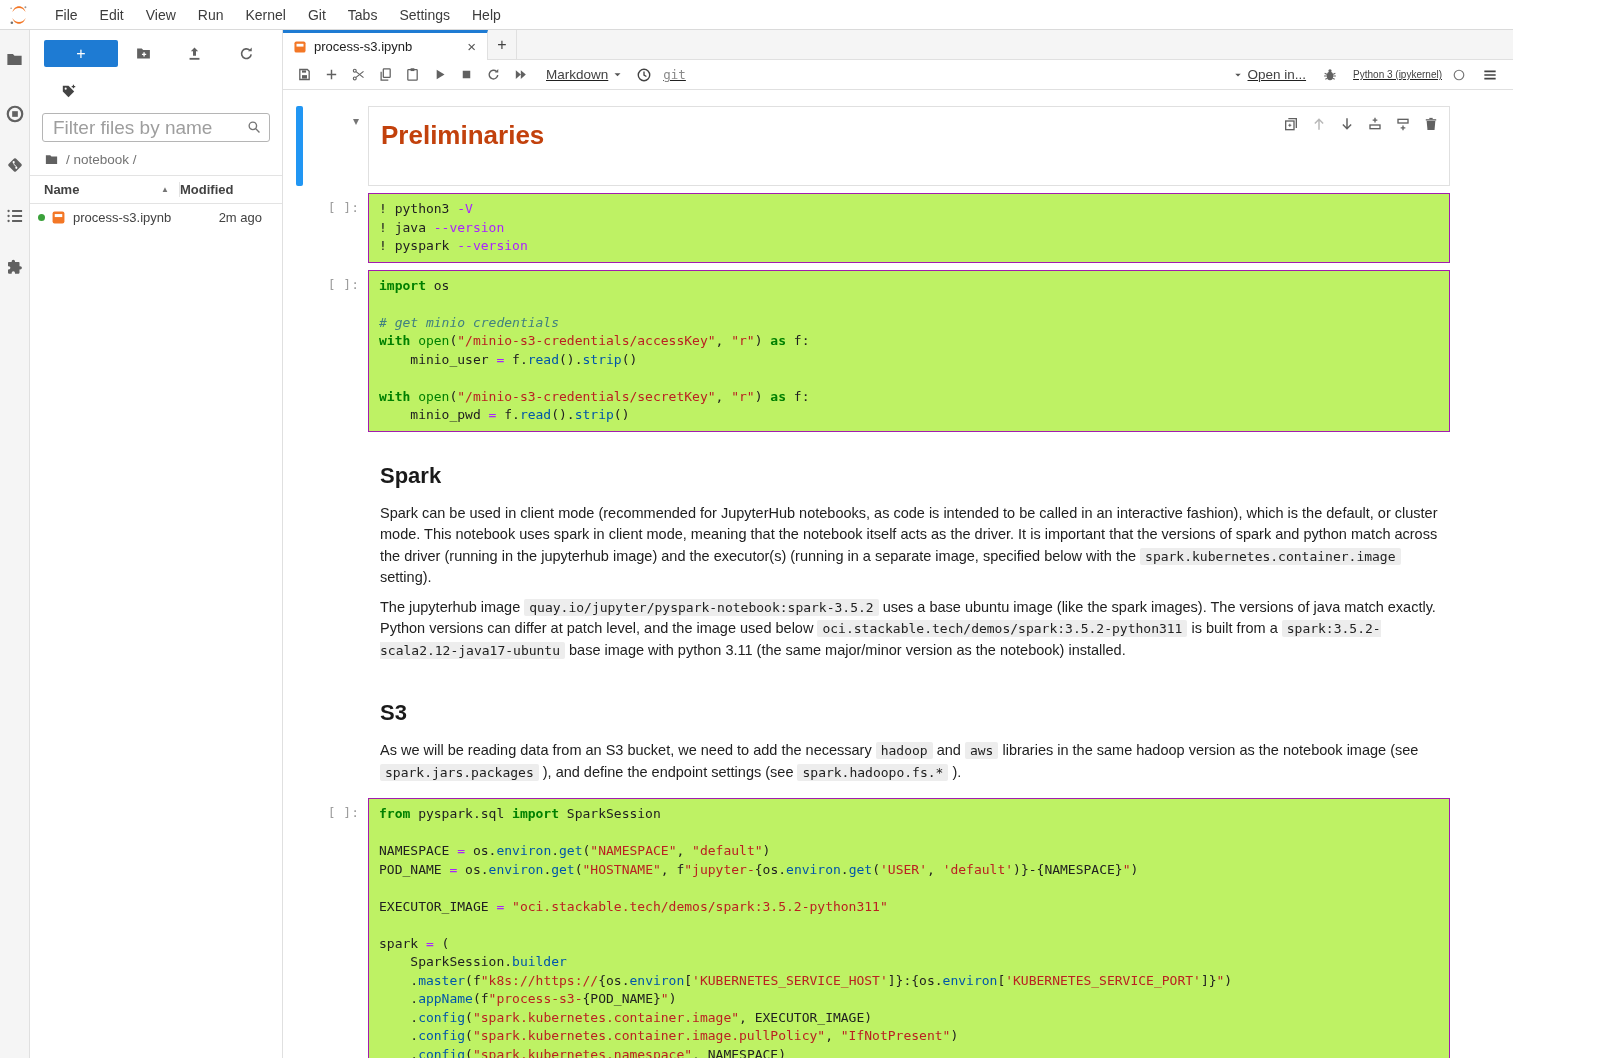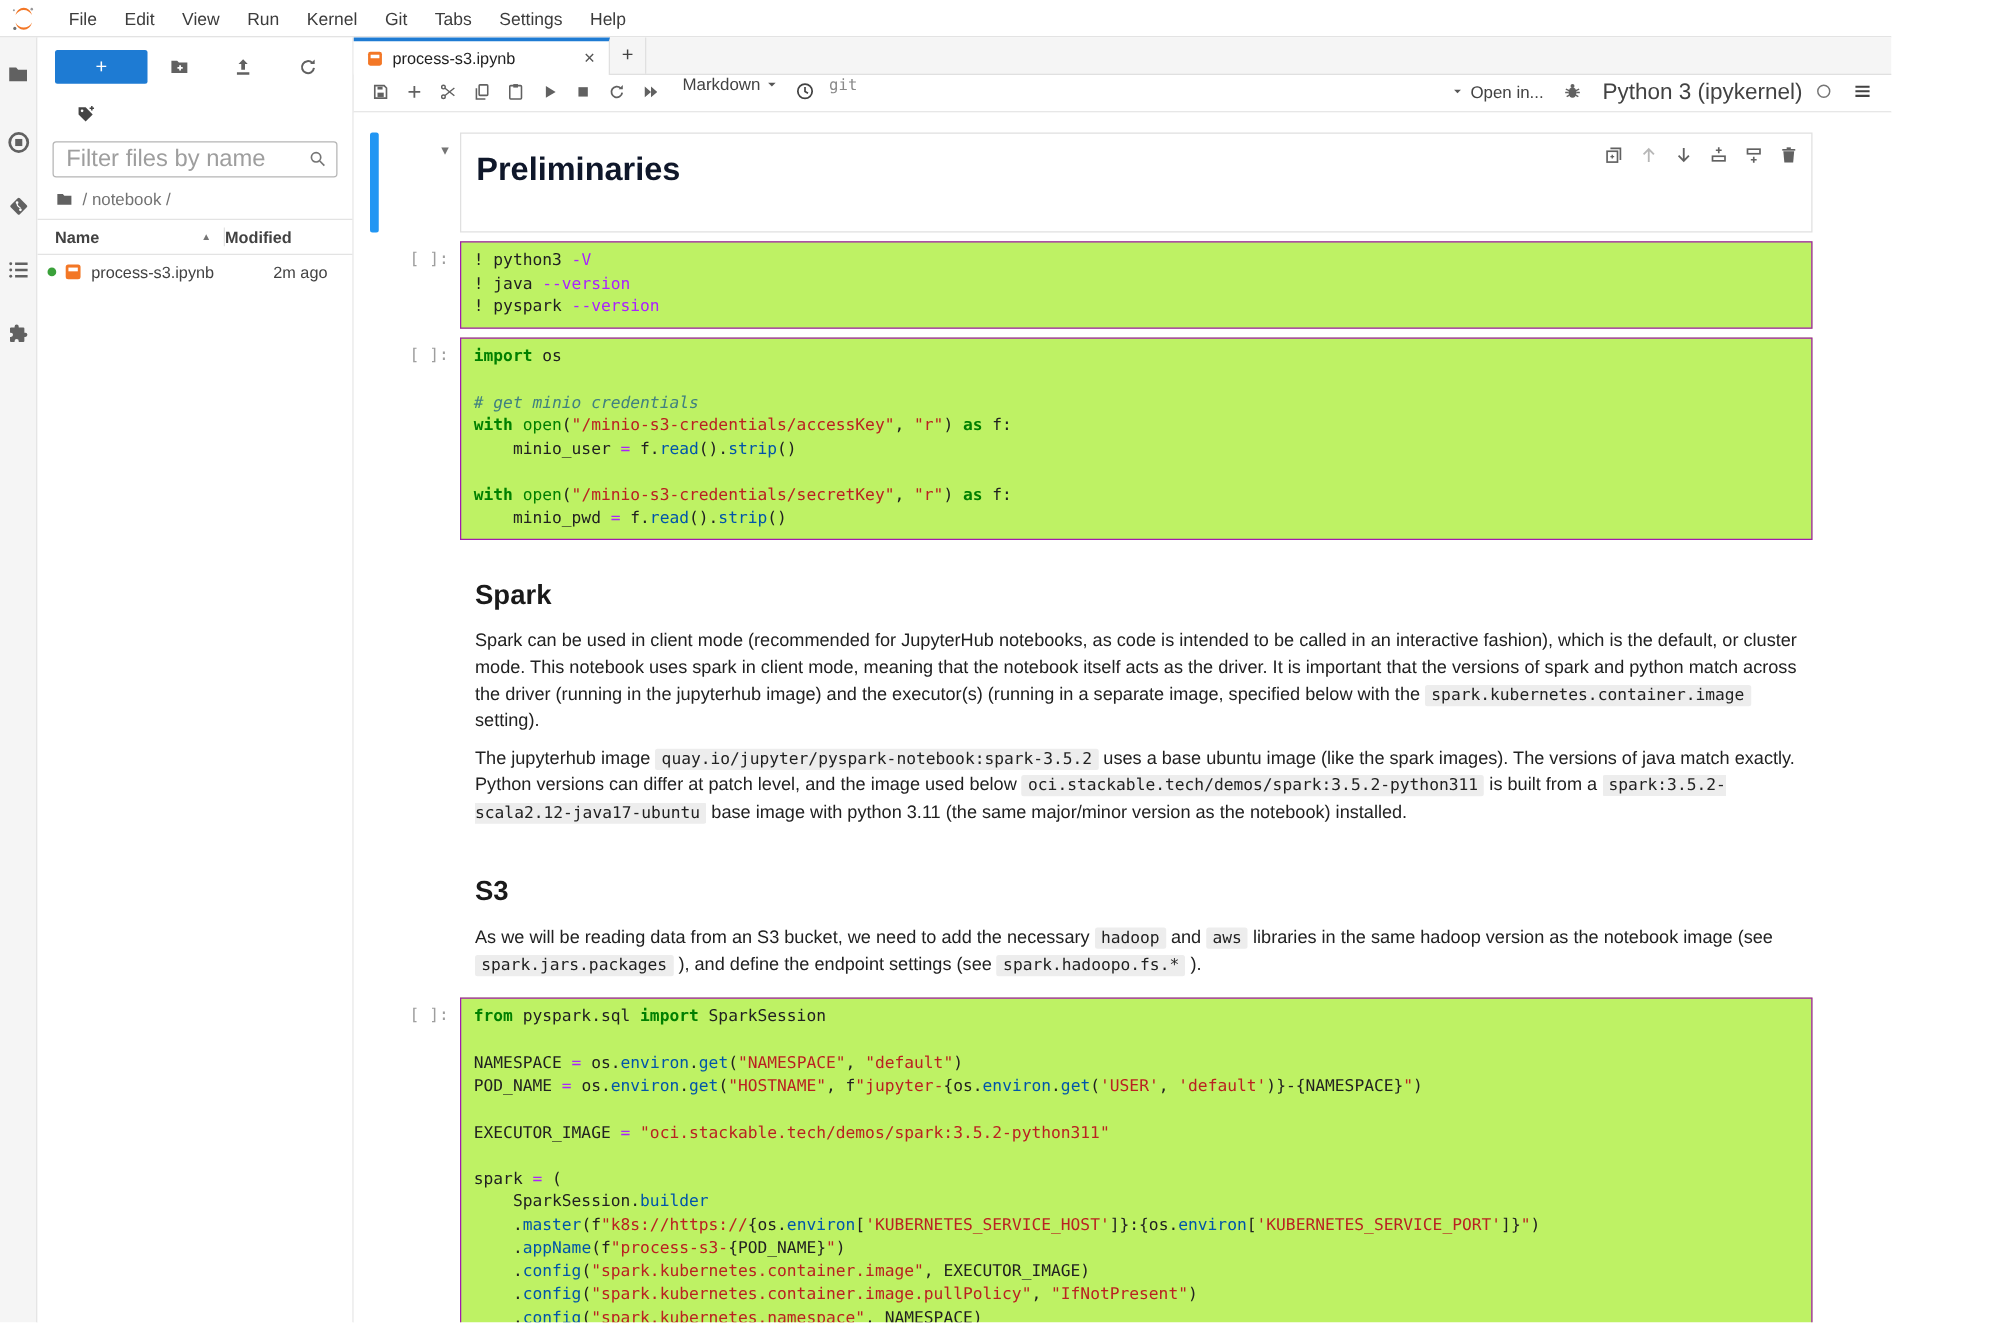--- a/index.html
+++ b/index.html
@@ -59,45 +59,45 @@
   .tab-bar { height:30px; flex:0 0 30px; background:#f5f5f5; display:flex;
     align-items:stretch; border-bottom:1px solid #e0e0e0; }
   .tab { width:205px; background:#fff; border-top:3px solid #1e7bd3;
     border-right:1px solid #e0e0e0; display:flex; align-items:center; gap:7px;
     padding:0 8px 0 10px; font-size:13px; color:#212121; margin-bottom:-1px; }
   .tab-label { flex:1; }
   .tab-close { color:#555; font-size:15px; padding:0 3px; }
   .tab-plus { width:29px; display:flex; align-items:center; justify-content:center;
     font-size:16px; color:#424242; border-right:1px solid #e0e0e0; }
 
-  .nb-toolbar { height:30px; flex:0 0 30px; display:flex; align-items:flex-start;
-    border-bottom:1px solid #e0e0e0; padding:0 10px 0 8px; }
+  .nb-toolbar { height:30px; flex:0 0 30px; display:flex; align-items:center;
+    border-bottom:1px solid #e0e0e0; padding:0 10px 0 8px;text-decoration:underline; }
   .tb-btn { background:none; border:none; width:27px; height:26px; display:flex;
     align-items:center; justify-content:center; }
   .cell-type { display:flex; align-items:center; gap:3px; font-size:13.5px; color:#424242;
     margin:0 6px 0 12px; }
   .git-label { font-size:12.5px; color:#8a8a8a; font-family:"DejaVu Sans Mono",monospace; margin-left:6px; }
   .tb-right { margin-left:auto; display:flex; align-items:center; gap:10px; }
   .open-in { display:flex; align-items:center; gap:4px; font-size:13.5px; color:#424242; }
-  .kernel-name { font-size:18px; color:#424242; }
+  .kernel-name { font-size:10px; color:#424242; }
 
   
   .nb-content { flex:1; overflow:hidden; background:#fff; padding-top:16px; }
   .cell { display:flex; padding:0 63px 0 13px; margin-bottom:7px; }
   .collapser { width:7px; flex:0 0 7px; border-radius:2px; background:transparent; }
   .collapser.active { background:#2196f3; }
   .prompt { width:65px; flex:0 0 65px; text-align:right; padding:7px 9px 0 0;
     font-family:"DejaVu Sans Mono",monospace; font-size:13px; color:#9e9e9e; }
   .md-arrow { color:#757575; font-size:12px; font-family:"Liberation Sans",sans-serif; }
   .code-body { flex:1; min-width:0; background:#bef264; border:1px solid #a21caf;
     padding:6px 10px; font-family:"DejaVu Sans Mono",monospace; font-size:13px;
     line-height:18.5px; white-space:pre; color:#212121; }
   .md-body { flex:1; min-width:0; padding:0 12px; position:relative; }
   .md-body.sel { border:1px solid #e0e0e0; padding-bottom:16px; }
-  .md-h1 { font-size:26px; font-weight:600; margin:13px 0 18px 0; color:#0f172a; }
+  .md-h1 { font-size:26px; font-weight:600; margin:13px 0 18px 0; color:#c2410c; }
   .md-h2 { font-size:22px; font-weight:600; margin:24px 0 14px 0; color:#1a1a1a; }
   .md-p { font-size:14.5px; line-height:21.5px; margin:8px 0; color:#212121; }
   .inline-code { font-family:"DejaVu Sans Mono",monospace; font-size:13px;
     background:#ededed; padding:1px 5px; border-radius:2px; }
   .cl { min-height:18.5px; }
 
   .tk-kw { color:#008000; font-weight:bold;text-align:center; }
   .tk-bi { color:#008000; }
   .tk-st { color:#ba2121; }
   .tk-op { color:#aa22ff; }

